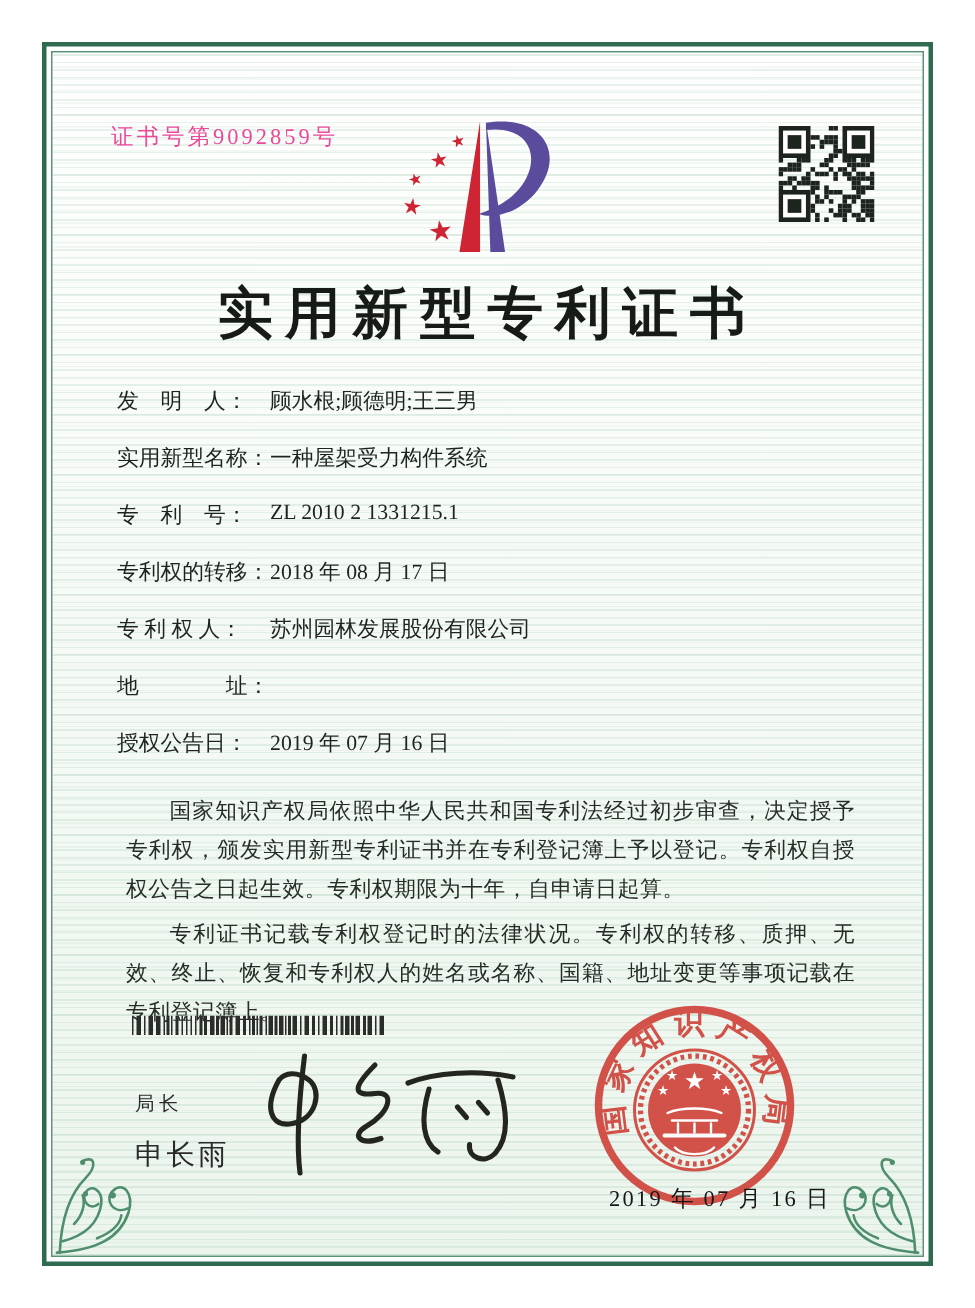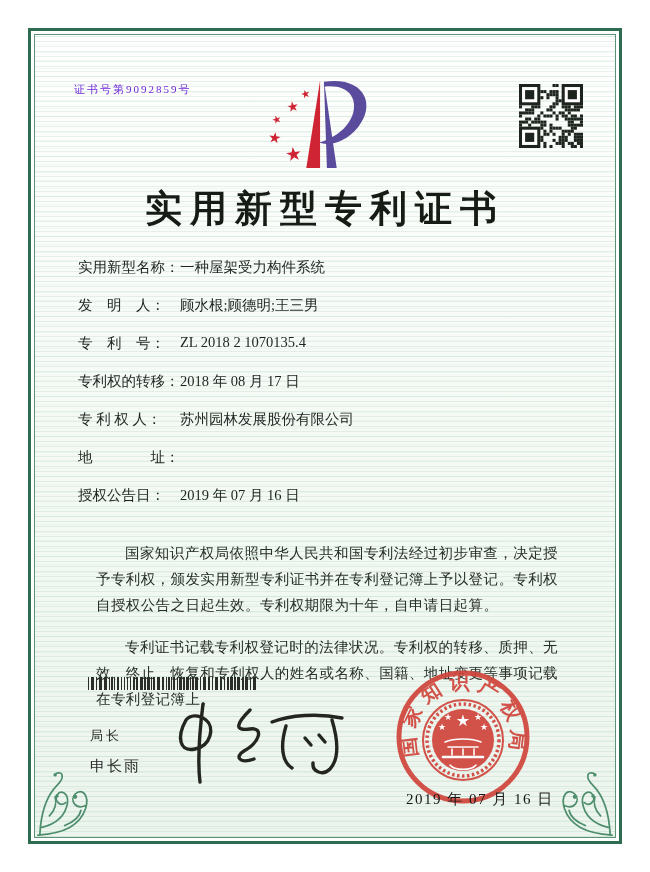--- a/index.html
+++ b/index.html
@@ -9,40 +9,40 @@
   }
   .frame-outer{position:absolute;inset:28px;border:3px solid #2e6b50;pointer-events:none;}
   .frame-inner{
     position:absolute;inset:34px;border:1px solid #5c9377;
     background:
       repeating-linear-gradient(0deg, rgba(118,172,142,0.16) 0 1px, rgba(255,255,255,0) 1px 5px),
       repeating-linear-gradient(0deg, rgba(118,172,142,0.08) 0 1px, rgba(255,255,255,0) 1px 8px),
       linear-gradient(180deg,#fefffe 0%,#f7fbf7 40%,#ecf5ed 100%);
     pointer-events:none;
   }
-  .cert-no{position:absolute;left:74px;top:82px;font-size:11px;letter-spacing:2px;color:#6d28d9;}
+  .cert-no{position:absolute;left:74px;top:82px;font-size:15px;letter-spacing:2px;color:#ec4899;}
   .logo{position:absolute;left:262px;top:74px;width:120px;height:98px;}
   .qr{position:absolute;left:519px;top:84px;width:64px;height:64px;}
   .title{
     position:absolute;left:0;right:0;top:184px;text-align:center;
     font-size:37px;font-weight:600;letter-spacing:8px;color:#161b16;
   }
   .fields{position:absolute;left:78px;top:258px;width:500px;font-size:14.5px;color:#1d241f;}
   .field-row{position:relative;height:38px;display:flex;align-items:flex-start;}
   .field-label{display:inline-block;width:102px;white-space:pre;flex:none;}
   .field-value{white-space:pre;}
   .pair2{position:absolute;left:252px;top:0;display:flex;}
   .body-text{
     position:absolute;left:80px;top:524px;width:494px;
     font-size:14.5px;line-height:26px;text-align:justify;color:#262d26;letter-spacing:0.4px;
   }
-  .body-text p{margin:16px;text-indent:2em;}
+  .body-text p{margin:4px;text-indent:2em;}
   .barcode{position:absolute;left:88px;top:677px;width:170px;height:13px;}
   .official-role{position:absolute;left:90px;top:727px;font-size:13px;letter-spacing:3px;color:#2a2a2a;}
-  .official-name{position:absolute;left:90px;top:757px;font-size:15px;letter-spacing:2px;color:#2a2a2a;}
+  .official-name{position:absolute;left:90px;top:757px;font-size:19px;letter-spacing:2px;color:#2a2a2a;}
   .signature{position:absolute;left:162px;top:698px;width:192px;height:88px;}
   .seal{position:absolute;left:388px;top:662px;width:150px;height:150px;opacity:0.92;}
   .seal-date{position:absolute;left:406px;top:790px;font-size:15px;letter-spacing:1.5px;color:#171717;}
   .footer{position:absolute;left:0;right:0;top:820px;text-align:center;font-size:14px;color:#20261f;}
   .flourish{position:absolute;width:86px;height:86px;}
   .flourish.bl{left:36px;bottom:35px;}
   .flourish.br{right:36px;bottom:35px;transform:scaleX(-1);}
 </style>
 </head>
 <body>
@@ -248,30 +248,30 @@
       <rect x="48" y="6" width="9" height="9" fill="#1d241d"></rect>
       <rect x="0" y="42" width="21" height="21" fill="#1d241d"></rect>
       <rect x="3" y="45" width="15" height="15" fill="#fff"></rect>
       <rect x="6" y="48" width="9" height="9" fill="#1d241d"></rect>
     </svg>
 
   <div class="title">实用新型专利证书</div>
 
   <div class="fields">
     <div class="field-row">
+      <span class="field-label">发　明　人：</span>
+      <span class="field-value">顾水根;顾德明;王三男</span>
+    </div>
+    <div class="field-row">
       <span class="field-label">实用新型名称：</span>
       <span class="field-value">一种屋架受力构件系统</span>
     </div>
     <div class="field-row">
-      <span class="field-label">发　明　人：</span>
-      <span class="field-value">顾水根;顾德明;王三男</span>
-    </div>
-    <div class="field-row">
       <span class="field-label">专　利　号：</span>
-      <span class="field-value">ZL 2018 2 1070135.4</span>
+      <span class="field-value">ZL 2010 2 1331215.1</span>
     </div>
     <div class="field-row">
       <span class="field-label">专利权的转移：</span>
       <span class="field-value">2018 年 08 月 17 日</span>
     </div>
     <div class="field-row">
       <span class="field-label">专 利 权 人：</span>
       <span class="field-value">苏州园林发展股份有限公司</span>
     </div>
     <div class="field-row">

